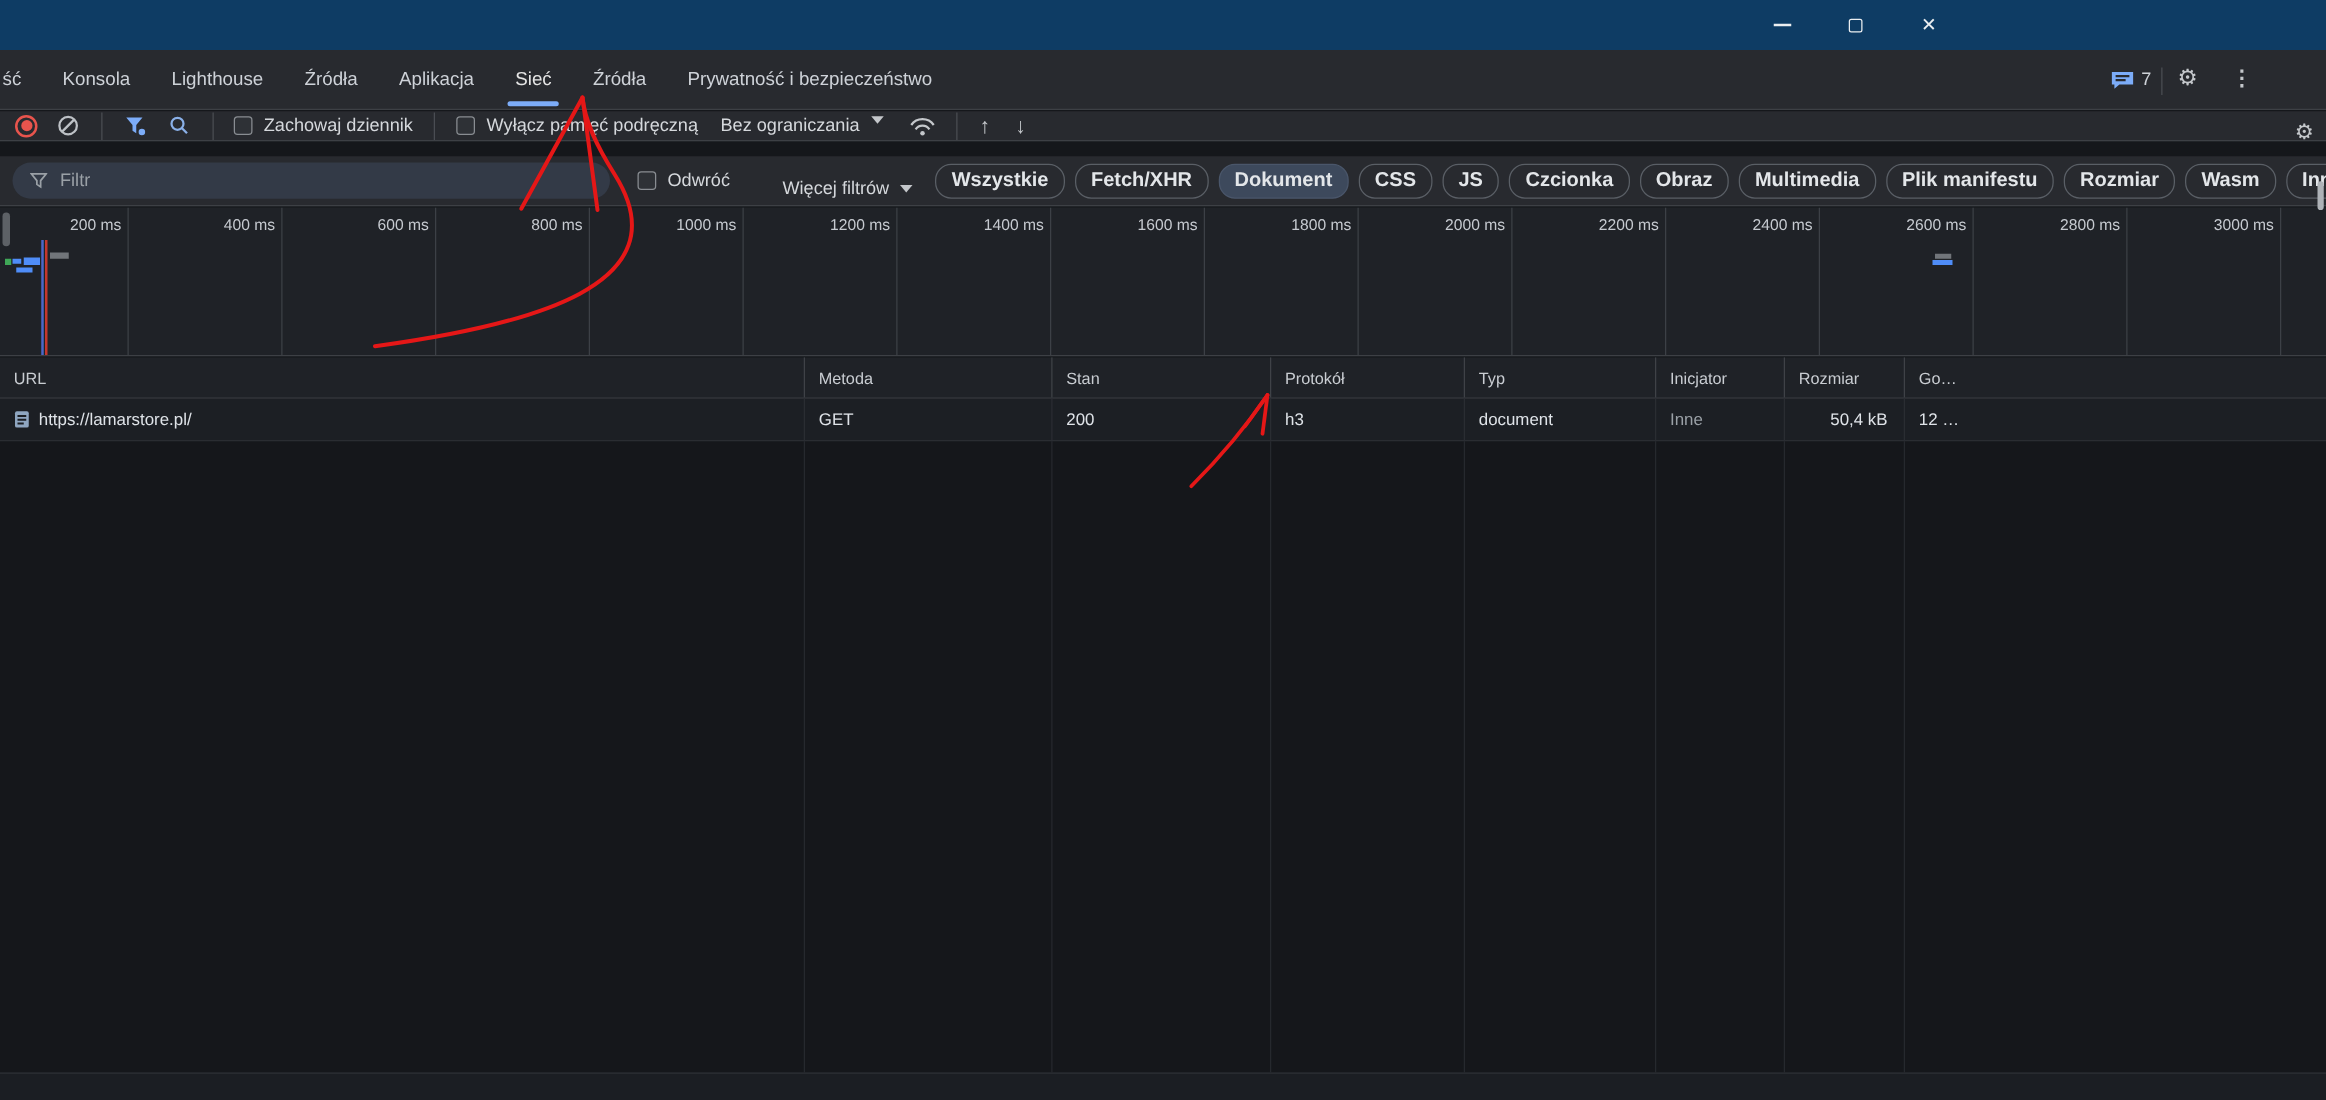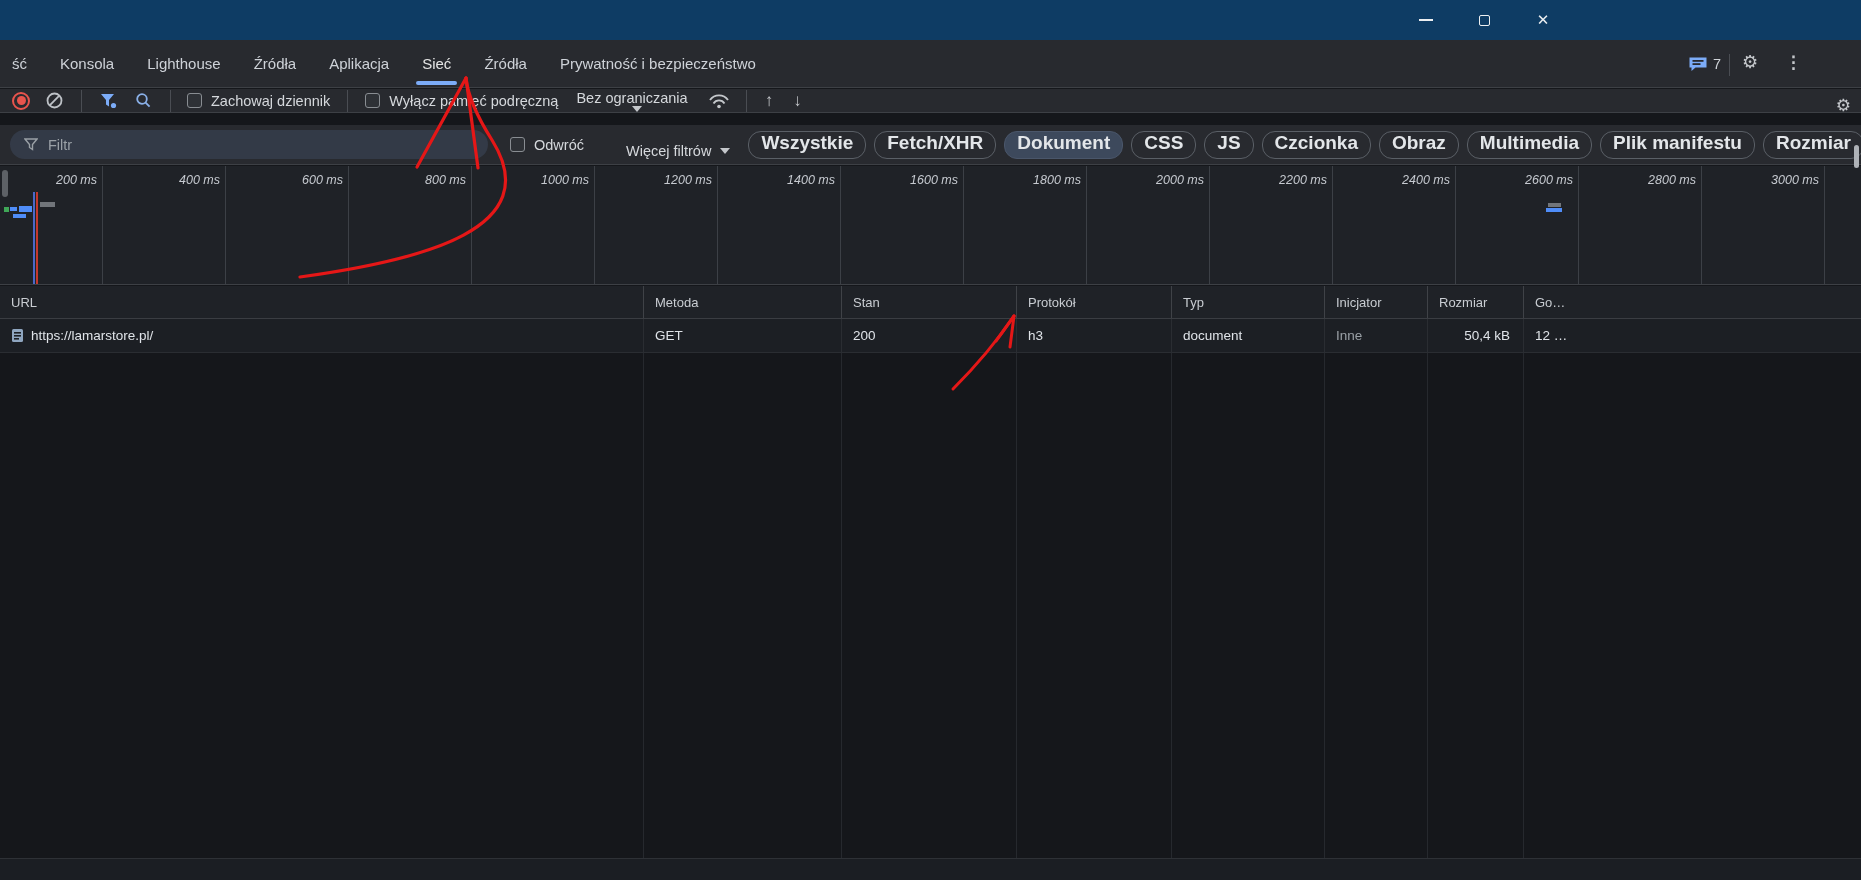--- a/index.html
+++ b/index.html
@@ -8,21 +8,21 @@
     position:relative; width:1861px; height:880px; overflow:hidden;
     font-family:"Liberation Sans", sans-serif; color:#d5d8dc; background:#15171b;
   }
   
   .titlebar { position:absolute; left:0; top:0; width:100%; height:40px; background:#0e3c64; }
   .winbtn { position:absolute; top:0; width:46px; height:40px; display:flex; align-items:center; justify-content:center; color:#eceff1; }
   .minimize { left:1403px; } .minimize .bar { width:14px; height:2px; background:#eceff1; }
   .maximize { left:1461px; } .maximize .box { width:11px; height:11px; border:1.6px solid #eceff1; border-radius:2px; }
   .closebtn { left:1520px; font-size:15px; }
   
-  .tabbar { position:absolute; left:0; top:40px; width:100%; height:48px; background:#282a2f; border-bottom:1px solid #3d4045; display:flex; align-items:center; gap:33px; padding-left:12px; }
+  .tabbar { position:absolute; left:0; top:40px; width:100%; height:48px; background:#282a2f; border-bottom:1px solid #3d4045; display:flex; align-items:center; gap:33px; padding-left:2px; }
   .tab { position:relative; height:100%; display:flex; align-items:center; font-size:15px; font-weight:500; color:#ced2d8; white-space:nowrap; cursor:default; }
   .tab.active { color:#e5e5e5; }
   .tab.active::after { content:""; position:absolute; left:-6px; right:-6px; bottom:2px; height:4px; border-radius:3px; background:#7cacf8; }
   .issues { display:flex; align-items:center; gap:5px; position:absolute; left:1688px; top:0; height:48px; }
   .issues .cnt { font-size:14.5px; color:#cfd3d8; }
   .vdiv { width:1px; height:22px; background:#4a4d53; }
   .tb-vdiv { position:absolute; left:1729px; top:14px; }
   .gear { font-size:18px; color:#c4c7cb; line-height:1; }
   .tb-gear { position:absolute; left:1742px; top:13px; }
   .dots { position:absolute; left:1785px; top:12px; font-size:17px; font-weight:bold; color:#c4c7cb; }
@@ -35,21 +35,21 @@
   .lbl { color:#d5d8dc; white-space:nowrap; }
   .caret { display:inline-block; width:0; height:0; border-left:5px solid transparent; border-right:5px solid transparent; border-top:6px solid #c4c7cb; margin-left:9px; }
   .toolbar-gear { position:absolute; right:10px; top:8px; }
   .arrowglyph { font-size:17px; color:#c4c7cb; line-height:1; }
   
   .filterrow { position:absolute; left:0; top:125px; width:100%; height:40px; background:#282a2f; border-bottom:1px solid #3d4045; display:flex; align-items:center; padding-left:10px; font-size:14.5px; white-space:nowrap; }
   .filterpill { width:535px; height:29px; background:#333a47; border-radius:15px; display:flex; align-items:center; padding-left:14px; gap:10px; margin-right:22px; }
   .filterpill input { background:transparent; border:none; outline:none; color:#86efac; font-size:14.5px; width:440px; font-family:"Liberation Sans",sans-serif; }
   .filterpill input::placeholder { color:#9aa0a6; }
   .chips { display:flex; align-items:center; gap:8px; margin-left:18px; }
-  .chip { height:28px; padding:0 12px; border:1px solid #5a5f66; border-radius:13px; display:flex; font-size:19px; font-weight:600; color:#e3e6e9; background:transparent; }
+  .chip { height:28px; padding:0 12px; border:1px solid #5a5f66; border-radius:13px; display:flex; align-items:center; font-size:16px; font-weight:600; color:#e3e6e9; background:transparent; }
   .chip.active { background:#3d495c; border-color:#4a566a; }
   
   .timeline { position:absolute; left:0; top:166px; width:100%; height:119px; background:#1f2227; border-bottom:1px solid #3d4045; display:flex; overflow:hidden; }
   .tickcol { flex:none; width:123px; height:100%; border-right:1px solid #3c4046; font-size:12.5px; color:#c6cad0; text-align:right; padding:7px 5px 0 0; }
   .tickcol:first-child { width:103px; }
   .tl-deco { position:absolute; }
   
   .tablearea { position:absolute; left:0; top:286px; width:100%; height:594px; background:#15171b; }
   .colgrid { display:grid; grid-template-columns:643px 198px 175px 155px 153px 103px 96px 1fr; }
   .lineslayer { position:absolute; left:0; top:0; width:100%; height:calc(100% - 22px); }
@@ -155,21 +155,21 @@
         <circle cx="7" cy="7" r="4.8" fill="none" stroke="#8ab0e8" stroke-width="1.8"></circle>
         <line x1="10.6" y1="10.6" x2="14.6" y2="14.6" stroke="#8ab0e8" stroke-width="1.8"></line>
       </svg>
     </div>
     <div class="vdiv" style="margin-right:16px;"></div>
     <div class="cb" style="margin-right:9px;"></div>
     <span class="lbl" style="margin-right:17px;">Zachowaj dziennik</span>
     <div class="vdiv" style="margin-right:17px;"></div>
     <div class="cb" style="margin-right:9px;"></div>
     <span class="lbl" style="margin-right:18px;">Wyłącz pamięć podręczną</span>
-    <div style="display:flex;align-items:center;flex-direction:column;">
+    <div style="display:flex;">
       <span class="lbl">Bez ograniczania</span>
       <span class="caret"></span>
     </div>
     <div class="iconbtn" style="margin:0 16px 0 20px;">
       <svg width="22" height="16" viewBox="0 0 22 16">
         <path d="M2 7 a11 11 0 0 1 18 0" fill="none" stroke="#c4c7cb" stroke-width="1.8"></path>
         <path d="M5.5 10.5 a6.5 6.5 0 0 1 11 0" fill="none" stroke="#c4c7cb" stroke-width="1.8"></path>
         <circle cx="11" cy="13.5" r="1.8" fill="#c4c7cb"></circle>
       </svg>
     </div>
@@ -240,21 +240,21 @@
         </div>
 
         <div class="chip">
           <span>Inne</span>
         </div>
 
     </div>
   </div>
 
   <div class="timeline">
-    <div style="display:flex;height:100%;font-style:italic;">
+    <div style="display:flex;height:100%;">
 
         <div class="tickcol"><span>200 ms</span></div>
 
         <div class="tickcol"><span>400 ms</span></div>
 
         <div class="tickcol"><span>600 ms</span></div>
 
         <div class="tickcol"><span>800 ms</span></div>
 
         <div class="tickcol"><span>1000 ms</span></div>

